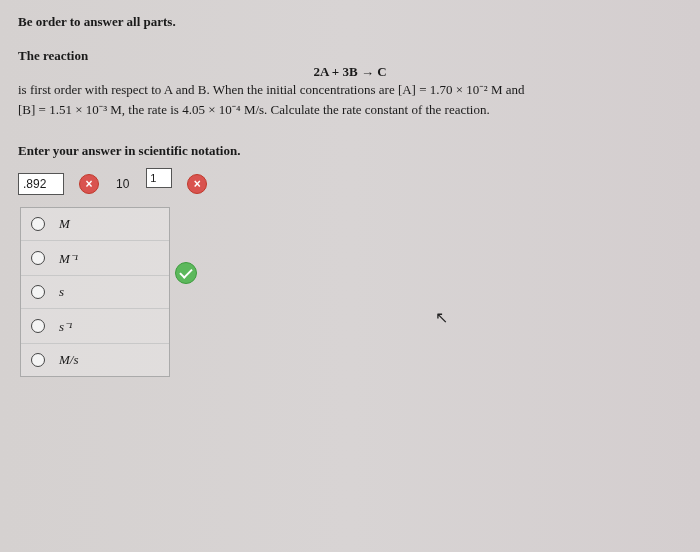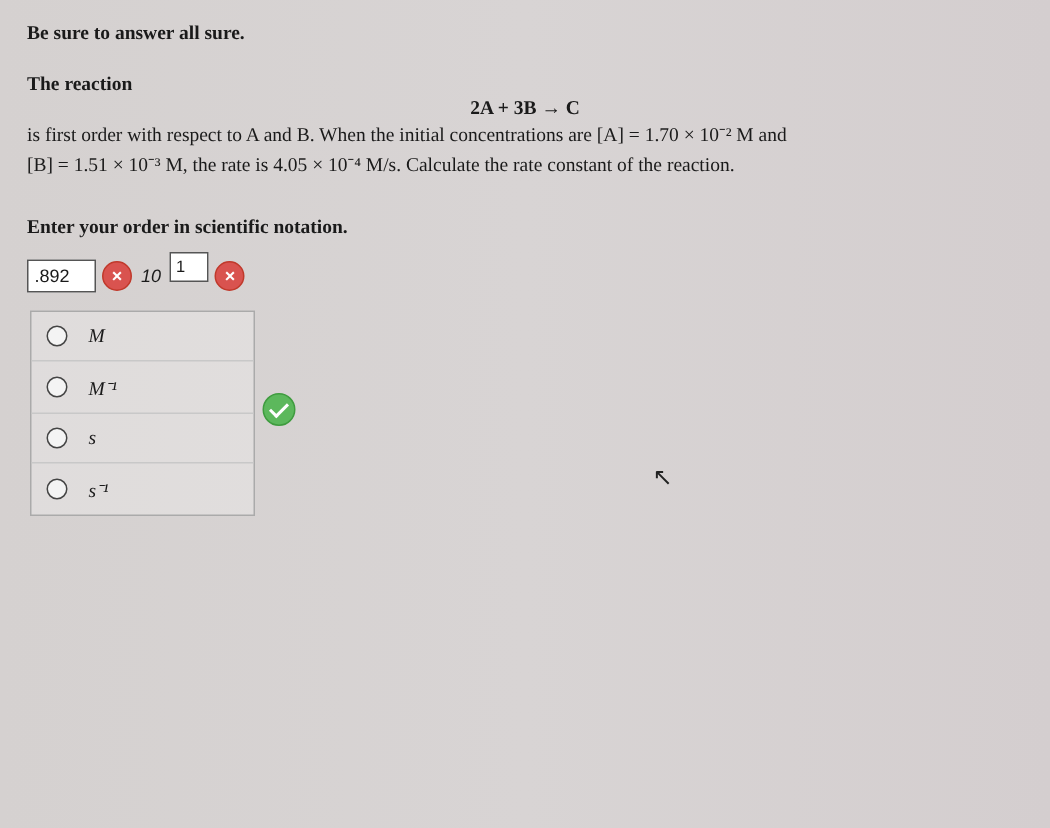--- a/index.html
+++ b/index.html
@@ -11,35 +11,35 @@
     font-size: 13px;
     color: #1a1a1a;
     padding: 14px 18px;
     position: relative;
   }
   .instr { font-weight: bold; margin-bottom: 18px; }
   .reaction-label { font-weight: bold; margin-bottom: 0; }
   .equation { font-weight: bold; text-align: center; font-size: 13px; }
   .prob { font-weight: normal; line-height: 1.5; margin-bottom: 24px; }
   .prompt { font-weight: bold; margin-bottom: 14px; }
-  .answer-row { display: flex; align-items: center; gap: 4px; margin-bottom: 12px; }
+  .answer-row { display: flex; align-items: center; gap: 15px; margin-bottom: 12px; }
   .coeff-box {
     width: 46px; height: 22px;
     background: #fff; border: 1px solid #555;
     font-family: Arial, sans-serif; font-size: 12px;
     padding: 0 4px; display: flex; align-items: center;
   }
   .xbtn {
     width: 20px; height: 20px; border-radius: 50%;
     background: #d9534f; color: #fff; font-weight: bold;
     font-family: Arial, sans-serif; font-size: 12px;
     display: flex; align-items: center; justify-content: center;
     border: 1px solid #c0392b;
   }
-  .ten { font-family: Arial, sans-serif; font-size: 12px; margin: 0 2px; font-style: italic; }
+  .ten { font-family: Arial, sans-serif; font-size: 12px; margin: 0 2px; }
   .exp-box {
     width: 26px; height: 20px;
     background: #fff; border: 1px solid #555;
     font-family: Arial, sans-serif; font-size: 11px;
     padding: 0 3px; display: flex; align-items: center;
     position: relative; top: -6px;
   }
   .units-block {
     border: 1px solid #aaa;
     width: 150px;
@@ -79,32 +79,32 @@
     transform: rotate(-45deg) translate(1px,-1px);
   }
   .cursor {
     position: absolute; left: 435px; top: 308px;
     font-size: 16px; color: #222;
   }
 </style>
 </head>
 <body>
 
-<div class="instr">Be sure to answer all sure.</div>
+<div class="instr">Be order to answer all parts.</div>
 
 <div class="reaction-label">The reaction</div>
 
 <div class="equation">2A + 3B → C</div>
 
 <div class="prob">
   <span>is first order with respect to A and B. When the initial concentrations are [A] = 1.70 × 10⁻² M and</span><br>
   <span>[B] = 1.51 × 10⁻³ M, the rate is 4.05 × 10⁻⁴ M/s. Calculate the rate constant of the reaction.</span>
 </div>
 
-<div class="prompt">Enter your order in scientific notation.</div>
+<div class="prompt">Enter your answer in scientific notation.</div>
 
 <div class="answer-row">
   <div class="coeff-box">.892</div>
   <div class="xbtn">×</div>
   <span class="ten">10</span>
   <div class="exp-box">1</div>
   <div class="xbtn">×</div>
 </div>
 
 <div class="units-block">
@@ -117,16 +117,20 @@
     <span class="unit-label">M⁻¹</span>
   </div>
   <div class="unit-row">
     <div class="radio"></div>
     <span class="unit-label">s</span>
   </div>
   <div class="unit-row">
     <div class="radio"></div>
     <span class="unit-label">s⁻¹</span>
   </div>
+  <div class="unit-row">
+    <div class="radio"></div>
+    <span class="unit-label">M/s</span>
+  </div>
 </div>
 
 <div class="check"></div>
 <div class="cursor">↖</div>
 
 </body></html>

